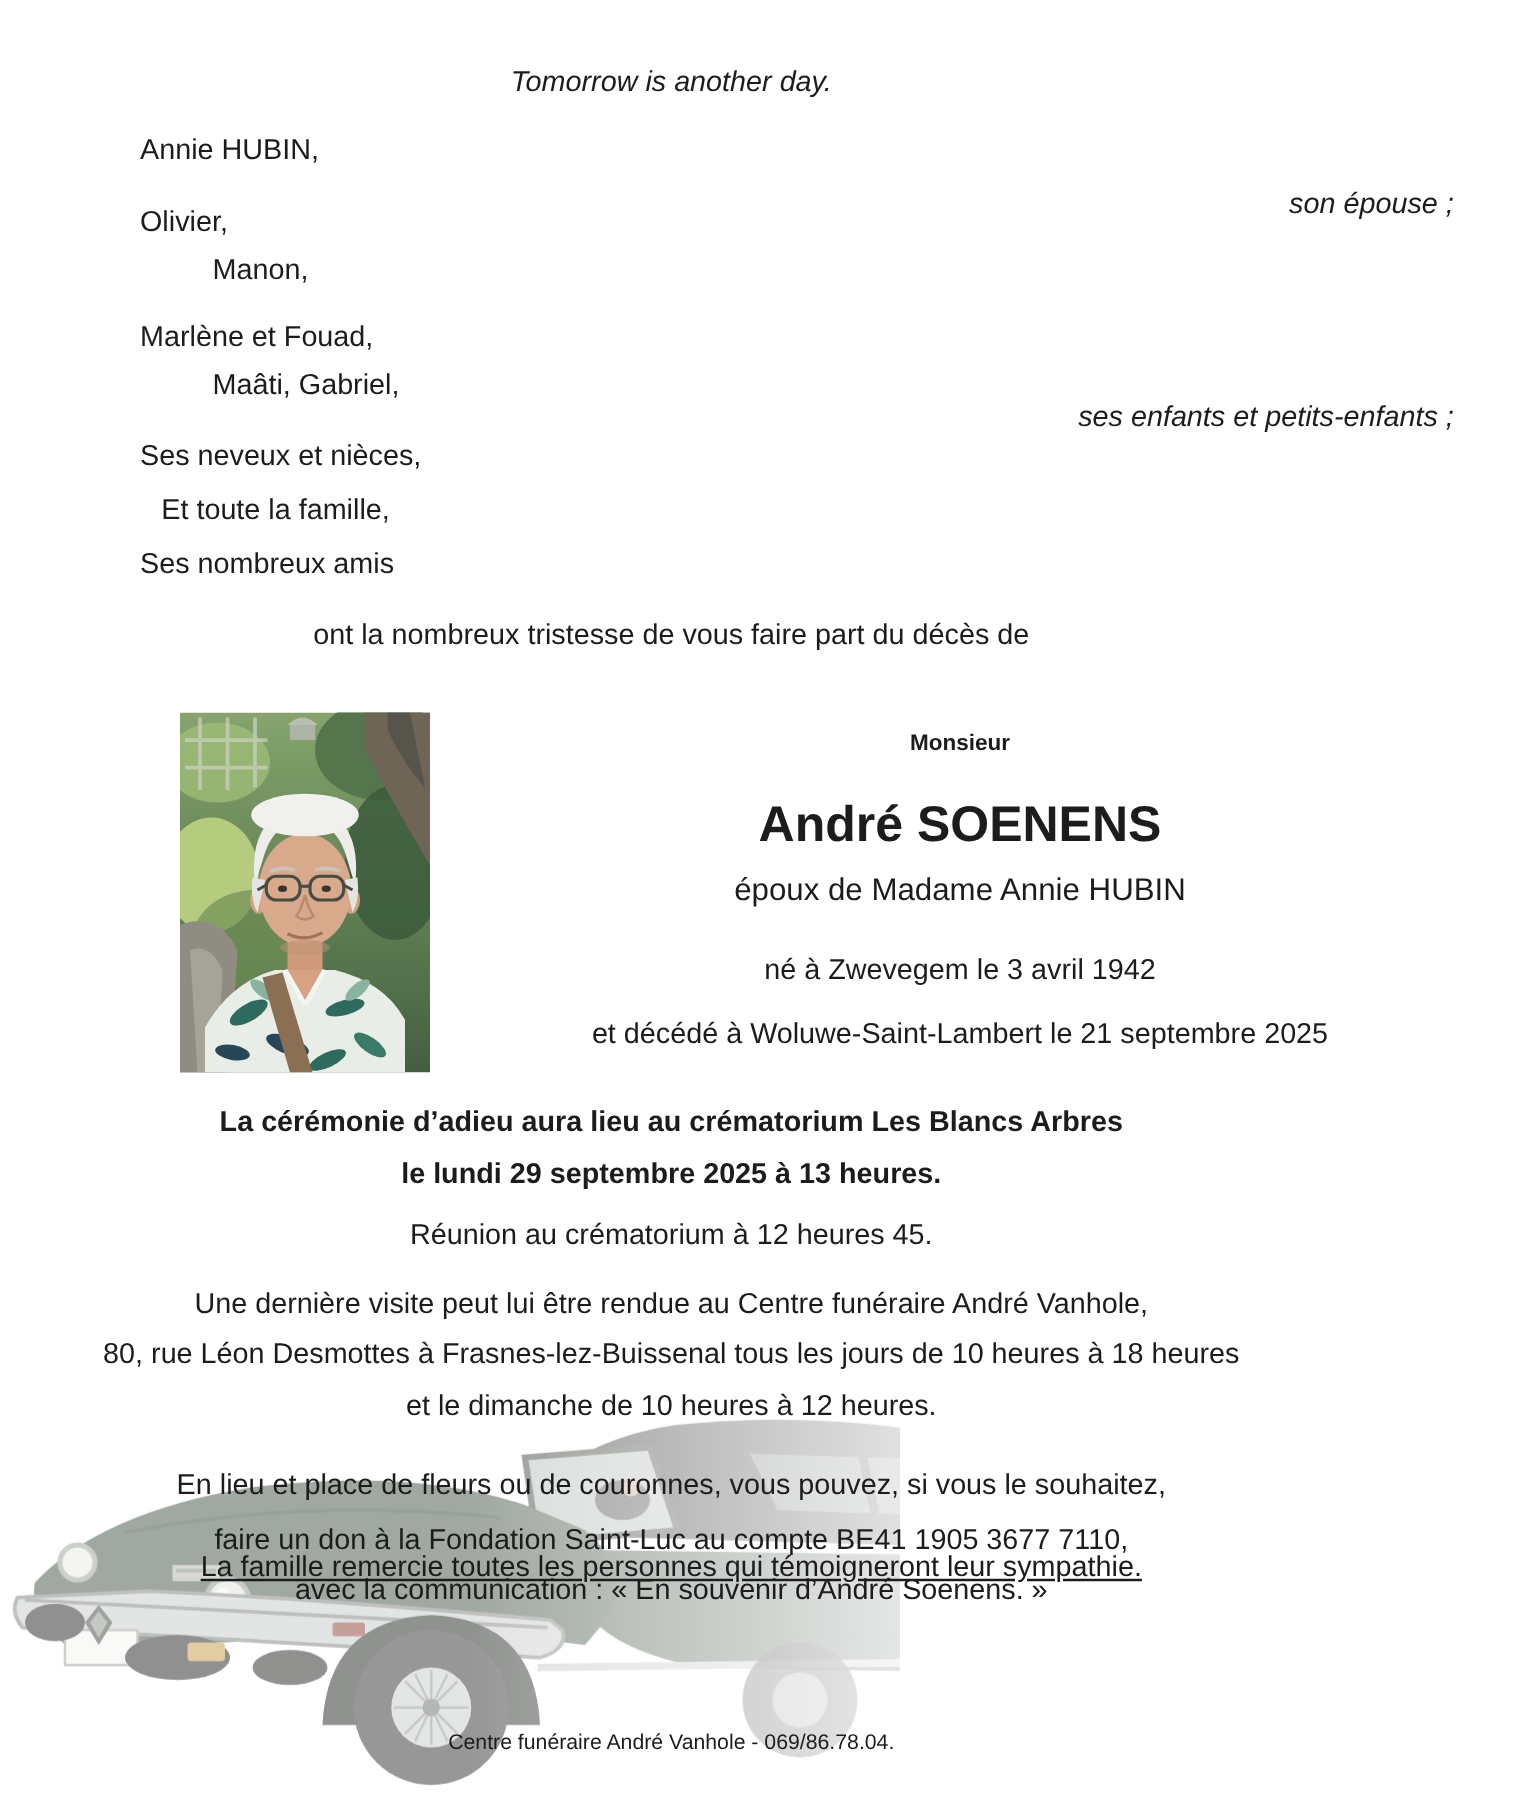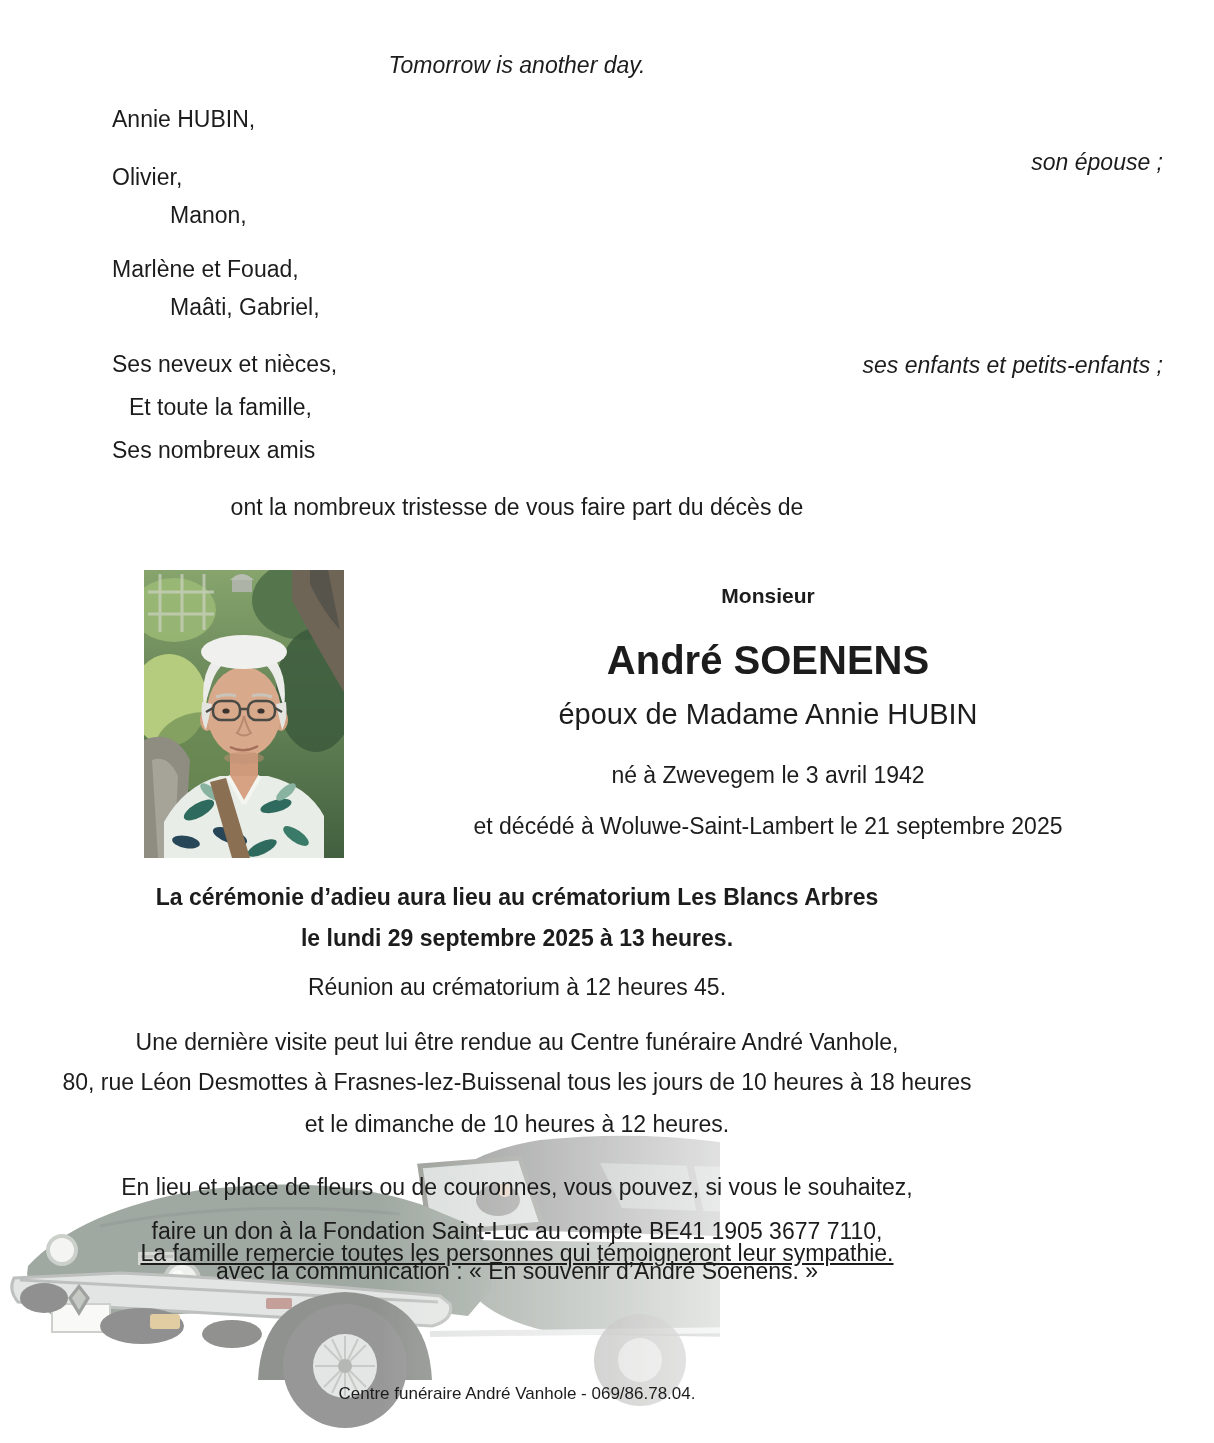--- a/index.html
+++ b/index.html
@@ -4,28 +4,28 @@
 <style>
   html,body{margin:0;padding:0;background:#ffffff;}
   #page{
     position:relative;width:1214px;height:1443px;background:#ffffff;overflow:hidden;
     font-family:"Liberation Sans", sans-serif;color:#1c1c1c;
   }
   .abs{position:absolute;white-space:nowrap;}
   .t{font-size:23px;line-height:1.2;}
   .italic{font-style:italic;}
   .bold{font-weight:bold;}
-  .center-page{left:0;width:1034px;text-align:center;}
+  .center-page{left:0;width:1034px;text-align:center;padding-left:20px;}
   .center-right{left:345px;width:846px;text-align:center;}
   .left-col{left:112px;}
   .left-indent{left:170px;}
   .right-col{right:51px;text-align:right;}
   .name-big{font-size:40px;font-weight:bold;}
-  .title-med{font-size:21px;font-weight:bold;}
-  .spouse{font-size:29px;}
+  .title-med{font-size:18px;font-weight:bold;}
+  .spouse{font-size:25px;}
   .small{font-size:17px;}
   #portrait{position:absolute;left:144px;top:570px;width:200px;height:288px;}
   #car-watermark{position:absolute;left:0px;top:1128px;width:720px;height:315px;}
   .text-layer{position:relative;z-index:3;}
   svg{display:block;}
 </style>
 </head>
 <body>
 
 <div id="page">
@@ -186,21 +186,21 @@
   <div class="text-layer">
 
     <div class="abs t italic center-page" style="top:52px;">Tomorrow is another day.</div>
 
     <div class="abs t left-col" style="top:106px;">Annie HUBIN,</div>
     <div class="abs t italic right-col" style="top:149px;">son épouse ;</div>
     <div class="abs t left-col" style="top:164px;">Olivier,</div>
     <div class="abs t left-indent" style="top:202px;">Manon,</div>
     <div class="abs t left-col" style="top:256px;">Marlène et Fouad,</div>
     <div class="abs t left-indent" style="top:294px;">Maâti, Gabriel,</div>
-    <div class="abs t italic right-col" style="top:352px;">ses enfants et petits-enfants ;</div>
+    <div class="abs t italic right-col" style="top:320px;">ses enfants et petits-enfants ;</div>
     <div class="abs t left-col" style="top:351px;">Ses neveux et nièces,</div>
     <div class="abs t left-col" style="top:394px;margin-left:17px;">Et toute la famille,</div>
     <div class="abs t left-col" style="top:437px;">Ses nombreux amis</div>
 
     <div class="abs t center-page" style="top:494px;">ont la nombreux tristesse de vous faire part du décès de</div>
 
     <div class="abs title-med center-right" style="top:584px;">Monsieur</div>
     <div class="abs name-big center-right" style="top:638px;">André SOENENS</div>
     <div class="abs spouse center-right" style="top:698px;">époux de Madame Annie HUBIN</div>
     <div class="abs t center-right" style="top:762px;">né à Zwevegem le 3 avril 1942</div>

